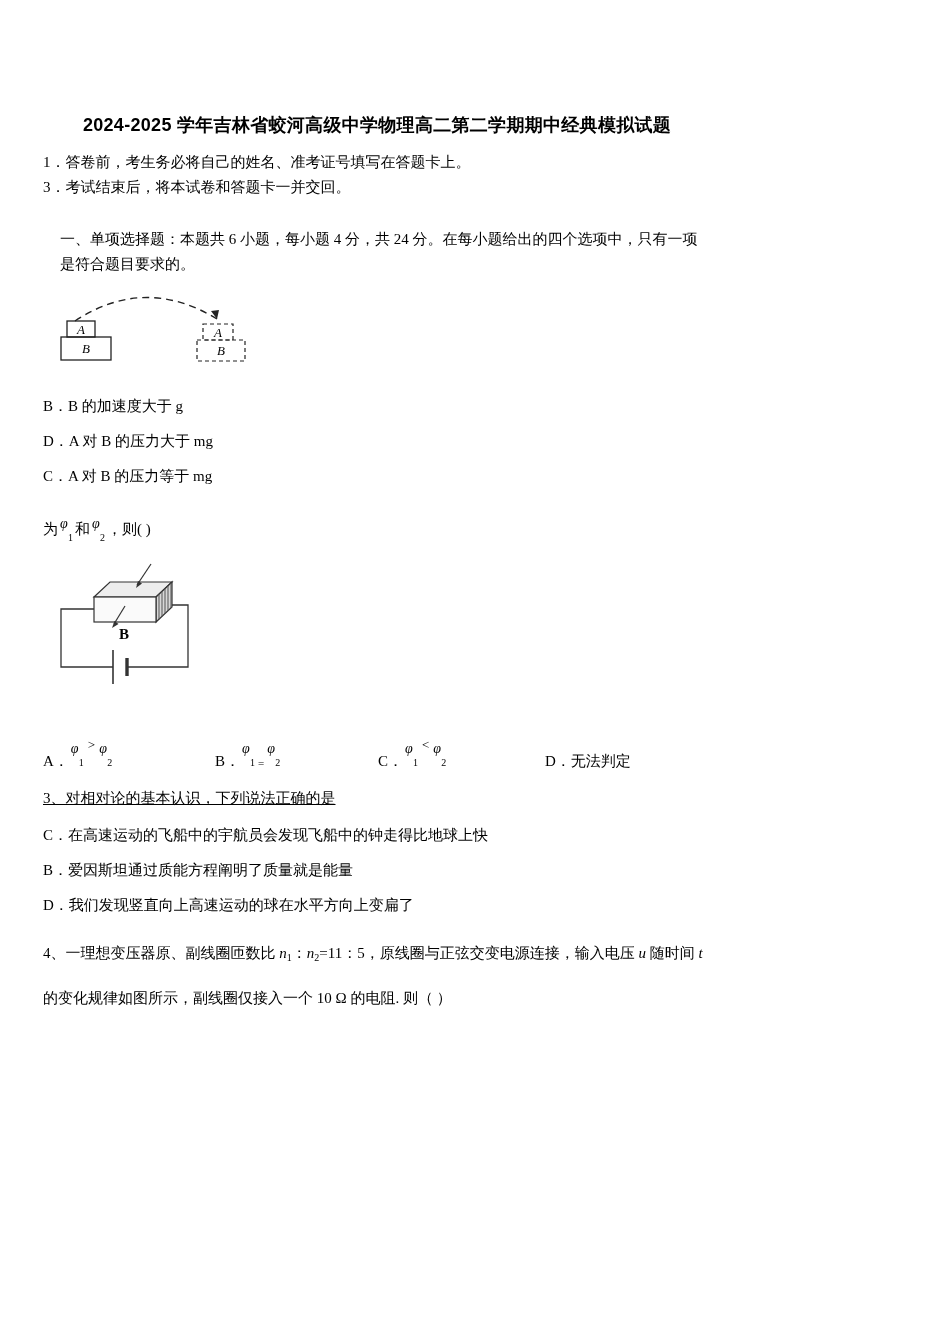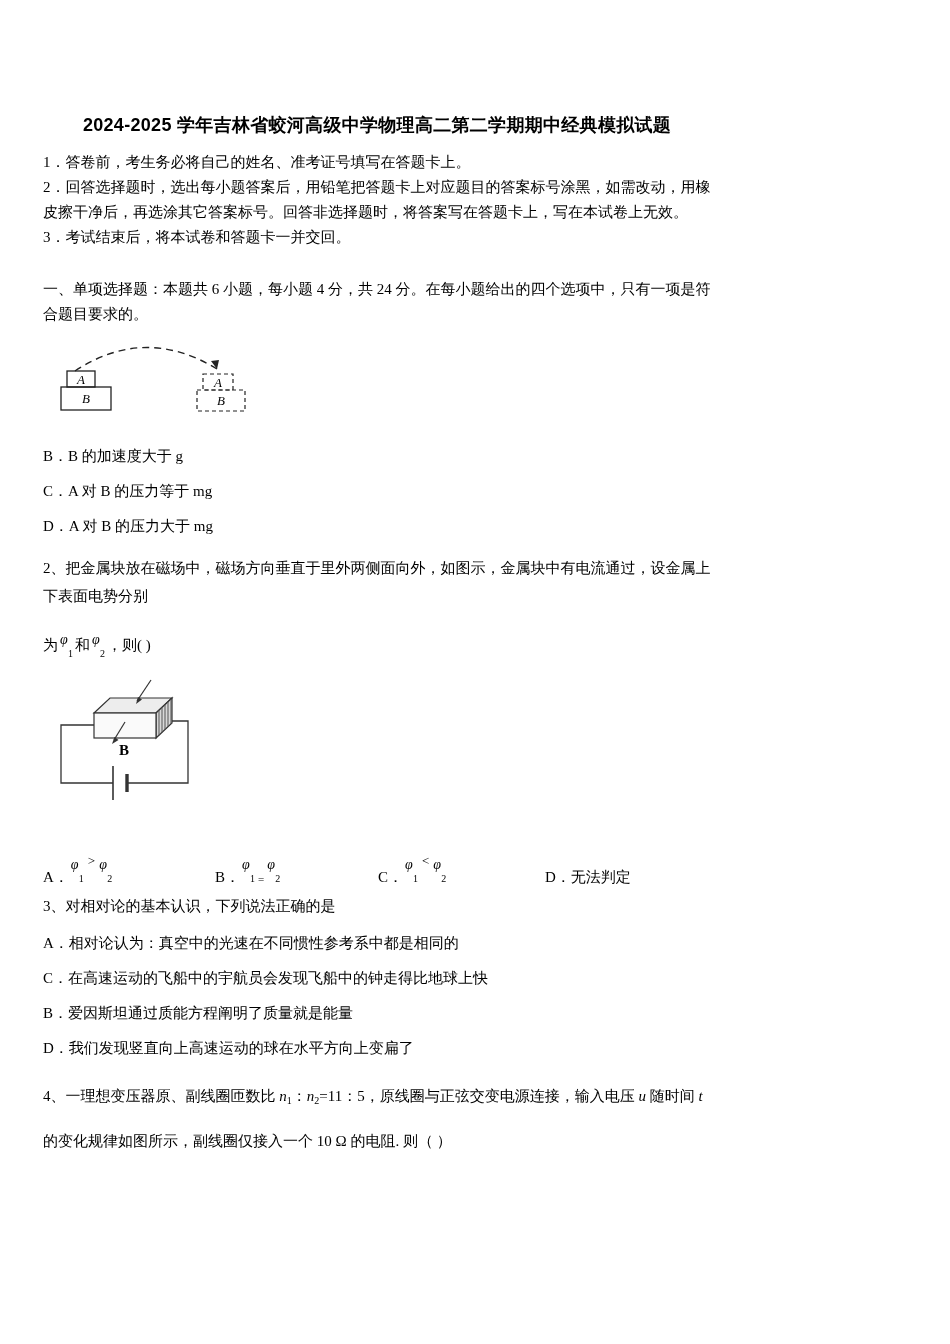--- a/index.html
+++ b/index.html
@@ -3,21 +3,21 @@
 <meta charset="utf-8">
 <style>
   html,body{margin:0;padding:0;background:#fff;}
   .page{position:relative;width:751px;height:1344px;background:#ffffff;color:#000;
         font-family:"Liberation Serif","DejaVu Serif",serif;font-size:15px;overflow:hidden;}
   .inner{padding:112px 40px 0 43px;}
   .title{margin:0;font-family:"Liberation Sans","DejaVu Sans",sans-serif;font-size:18px;
          font-weight:bold;text-align:center;letter-spacing:.3px;line-height:26px;}
   .notice{margin-top:12px;}
   .nline{line-height:25px;}
-  .sec{margin-top:27px;line-height:25px;}
+  .sec{margin-top:27px;line-height:25px;margin-left:17px;}
   .stem{margin-top:6px;line-height:40px;}
   .stem-tight{margin-top:10px;line-height:28px;}
   .fig1{display:block;margin:4px 0 0 2px;}
   .fig2{display:block;margin:10px 0 0 10px;}
   .optlist{margin-top:16px;}
   .optlist-q3{margin-top:6px;}
   .opt{line-height:35px;}
   .phirow{margin-top:14px;height:42px;line-height:42px;}
   .phx{display:inline-block;vertical-align:-7px;line-height:1;margin:0 2px;}
   .phx .p{display:block;font-style:italic;font-size:14px;height:16px;}
@@ -37,21 +37,20 @@
 </head>
 <body>
 
 <div class="page">
   <div class="inner">
 
     <h1 class="title">2024-2025 学年吉林省蛟河高级中学物理高二第二学期期中经典模拟试题</h1>
 
     <div class="notice">
       <div class="nline">1．答卷前，考生务必将自己的姓名、准考证号填写在答题卡上。</div>
-      <div class="nline">2．回答选择题时，选出每小题答案后，用铅笔把答题卡上对应题目的答案标号涂黑，如需改动，用橡皮擦干净后，再选涂其它答案标号。回答非选择题时，将答案写在答题卡上，写在本试卷上无效。</div>
       <div class="nline">3．考试结束后，将本试卷和答题卡一并交回。</div>
     </div>
 
     <div class="sec">一、单项选择题：本题共 6 小题，每小题 4 分，共 24 分。在每小题给出的四个选项中，只有一项是符合题目要求的。</div>
 
 
     <svg class="fig1" width="232" height="92" viewBox="0 0 232 92">
       <path d="M 30 40 Q 100 -6 172 38" fill="none" stroke="#222" stroke-width="1.4" stroke-dasharray="7 5"></path>
       <polygon points="172,38 166,30 174,29" fill="#222"></polygon>
       <g>
@@ -63,25 +62,24 @@
       <g>
         <rect x="158" y="43" width="30" height="16" fill="none" stroke="#222" stroke-width="1.2" stroke-dasharray="4 3"></rect>
         <rect x="152" y="59" width="48" height="21" fill="none" stroke="#222" stroke-width="1.2" stroke-dasharray="4 3"></rect>
         <text x="173" y="56" text-anchor="middle" class="figlabel">A</text>
         <text x="176" y="74" text-anchor="middle" class="figlabel">B</text>
       </g>
     </svg>
 
     <div class="optlist">
       <div class="opt">B．B 的加速度大于 g</div>
+      <div class="opt">D．A 对 B 的压力大于 mg</div>
       <div class="opt">C．A 对 B 的压力等于 mg</div>
-      <div class="opt">D．A 对 B 的压力大于 mg</div>
     </div>
 
-    <div class="stem-tight">2、把金属块放在磁场中，磁场方向垂直于里外两侧面向外，如图示，金属块中有电流通过，设金属上下表面电势分别</div>
 
     <div class="phirow">
       <span>为</span><span class="phx"><span class="p">φ</span><span class="s">1</span></span><span>和</span><span class="phx"><span class="p">φ</span><span class="s">2</span></span><span>，则(  )</span>
     </div>
 
     <svg class="fig2" width="200" height="150" viewBox="0 0 200 150">
       <g>
         <polygon points="41,37 57,22 119,22 103,37" fill="#ededed" stroke="#333" stroke-width="1.2"></polygon>
         <polygon points="103,37 119,22 119,47 103,62" fill="#d8d8d8" stroke="#333" stroke-width="1.2"></polygon>
         <rect x="41" y="37" width="62" height="25" fill="#fafafa" stroke="#333" stroke-width="1.2"></rect>
@@ -146,23 +144,22 @@
             <span class="p">φ</span>
             <span class="s">2</span>
           </span>
       </span>
       <span class="optcell">
         <span class="lab">D．</span>
         <span class="lab">无法判定</span>
       </span>
     </div>
 
-    <div class="stem-tight" style="margin-top:6px;">3、对相对论的基本认识，下列说法正确的是</div>
+    <div class="stem-tight" style="margin-top:14px;text-decoration:underline;">3、对相对论的基本认识，下列说法正确的是</div>
     <div class="optlist optlist-q3">
-      <div class="opt">A．相对论认为：真空中的光速在不同惯性参考系中都是相同的</div>
       <div class="opt">C．在高速运动的飞船中的宇航员会发现飞船中的钟走得比地球上快</div>
       <div class="opt">B．爱因斯坦通过质能方程阐明了质量就是能量</div>
       <div class="opt">D．我们发现竖直向上高速运动的球在水平方向上变扁了</div>
     </div>
 
     <div class="q4">
       <span>4、一理想变压器原、副线圈匝数比 </span><span class="it">n</span><span class="vsub">1</span><span>：</span><span class="it">n</span><span class="vsub">2</span><span>=11：5，原线圈与正弦交变电源连接，输入电压 </span><span class="it">u</span><span> 随时间 </span><span class="it">t</span><span> 的变化规律如图所示，副线圈仅接入一个 10 Ω 的电阻. 则（ ）</span>
     </div>
 
   </div>

